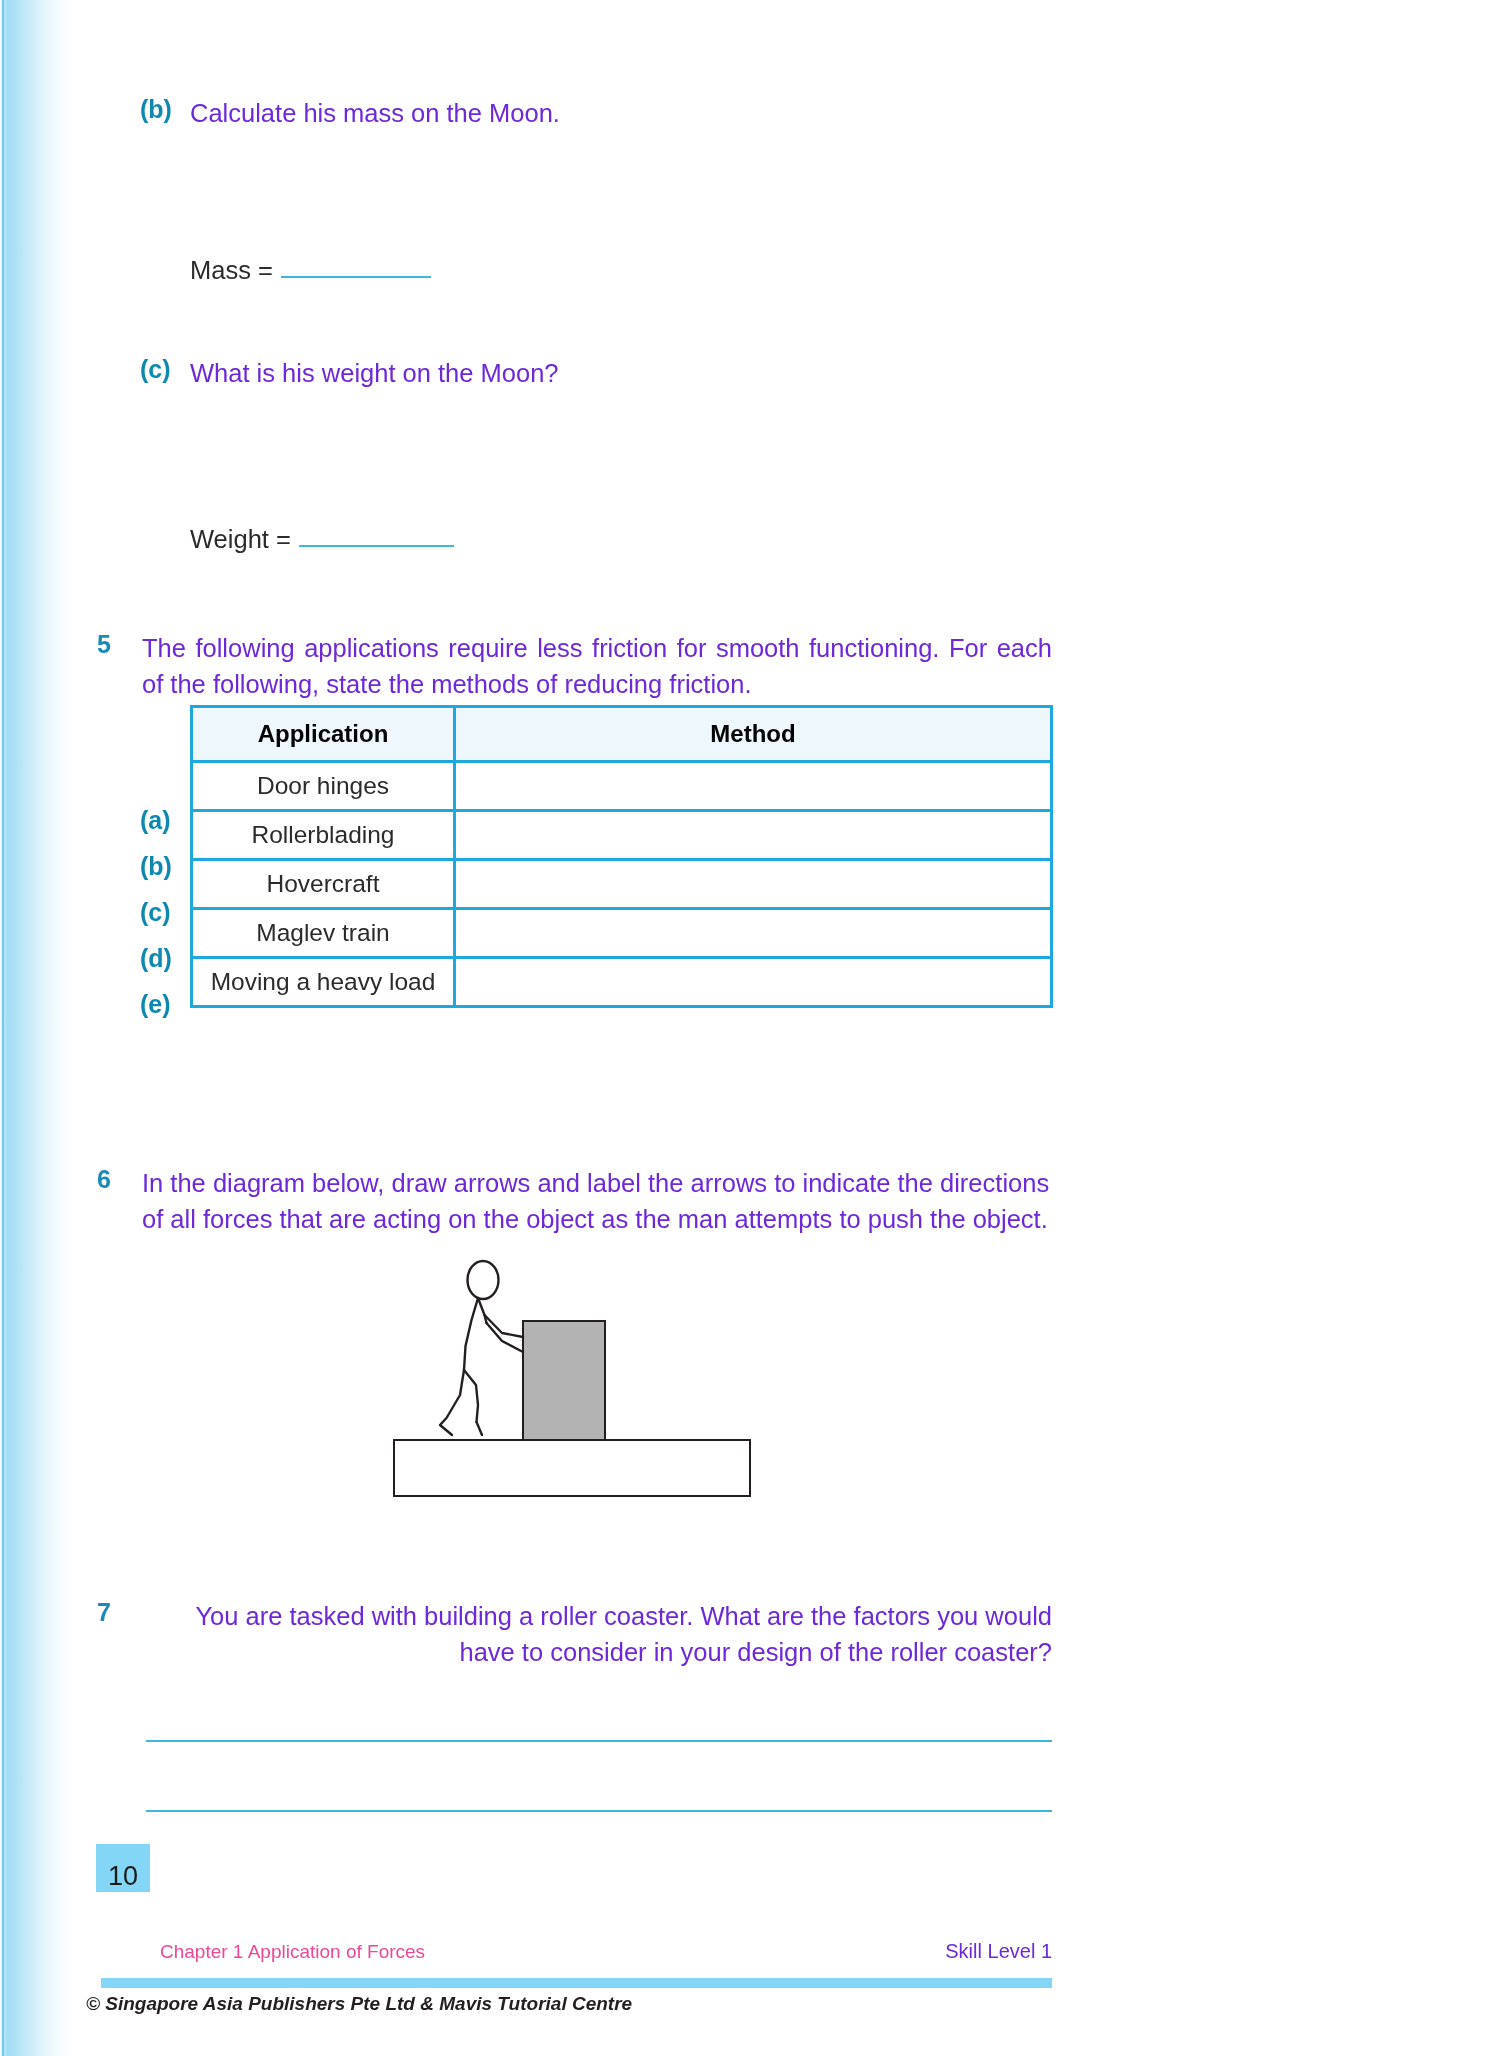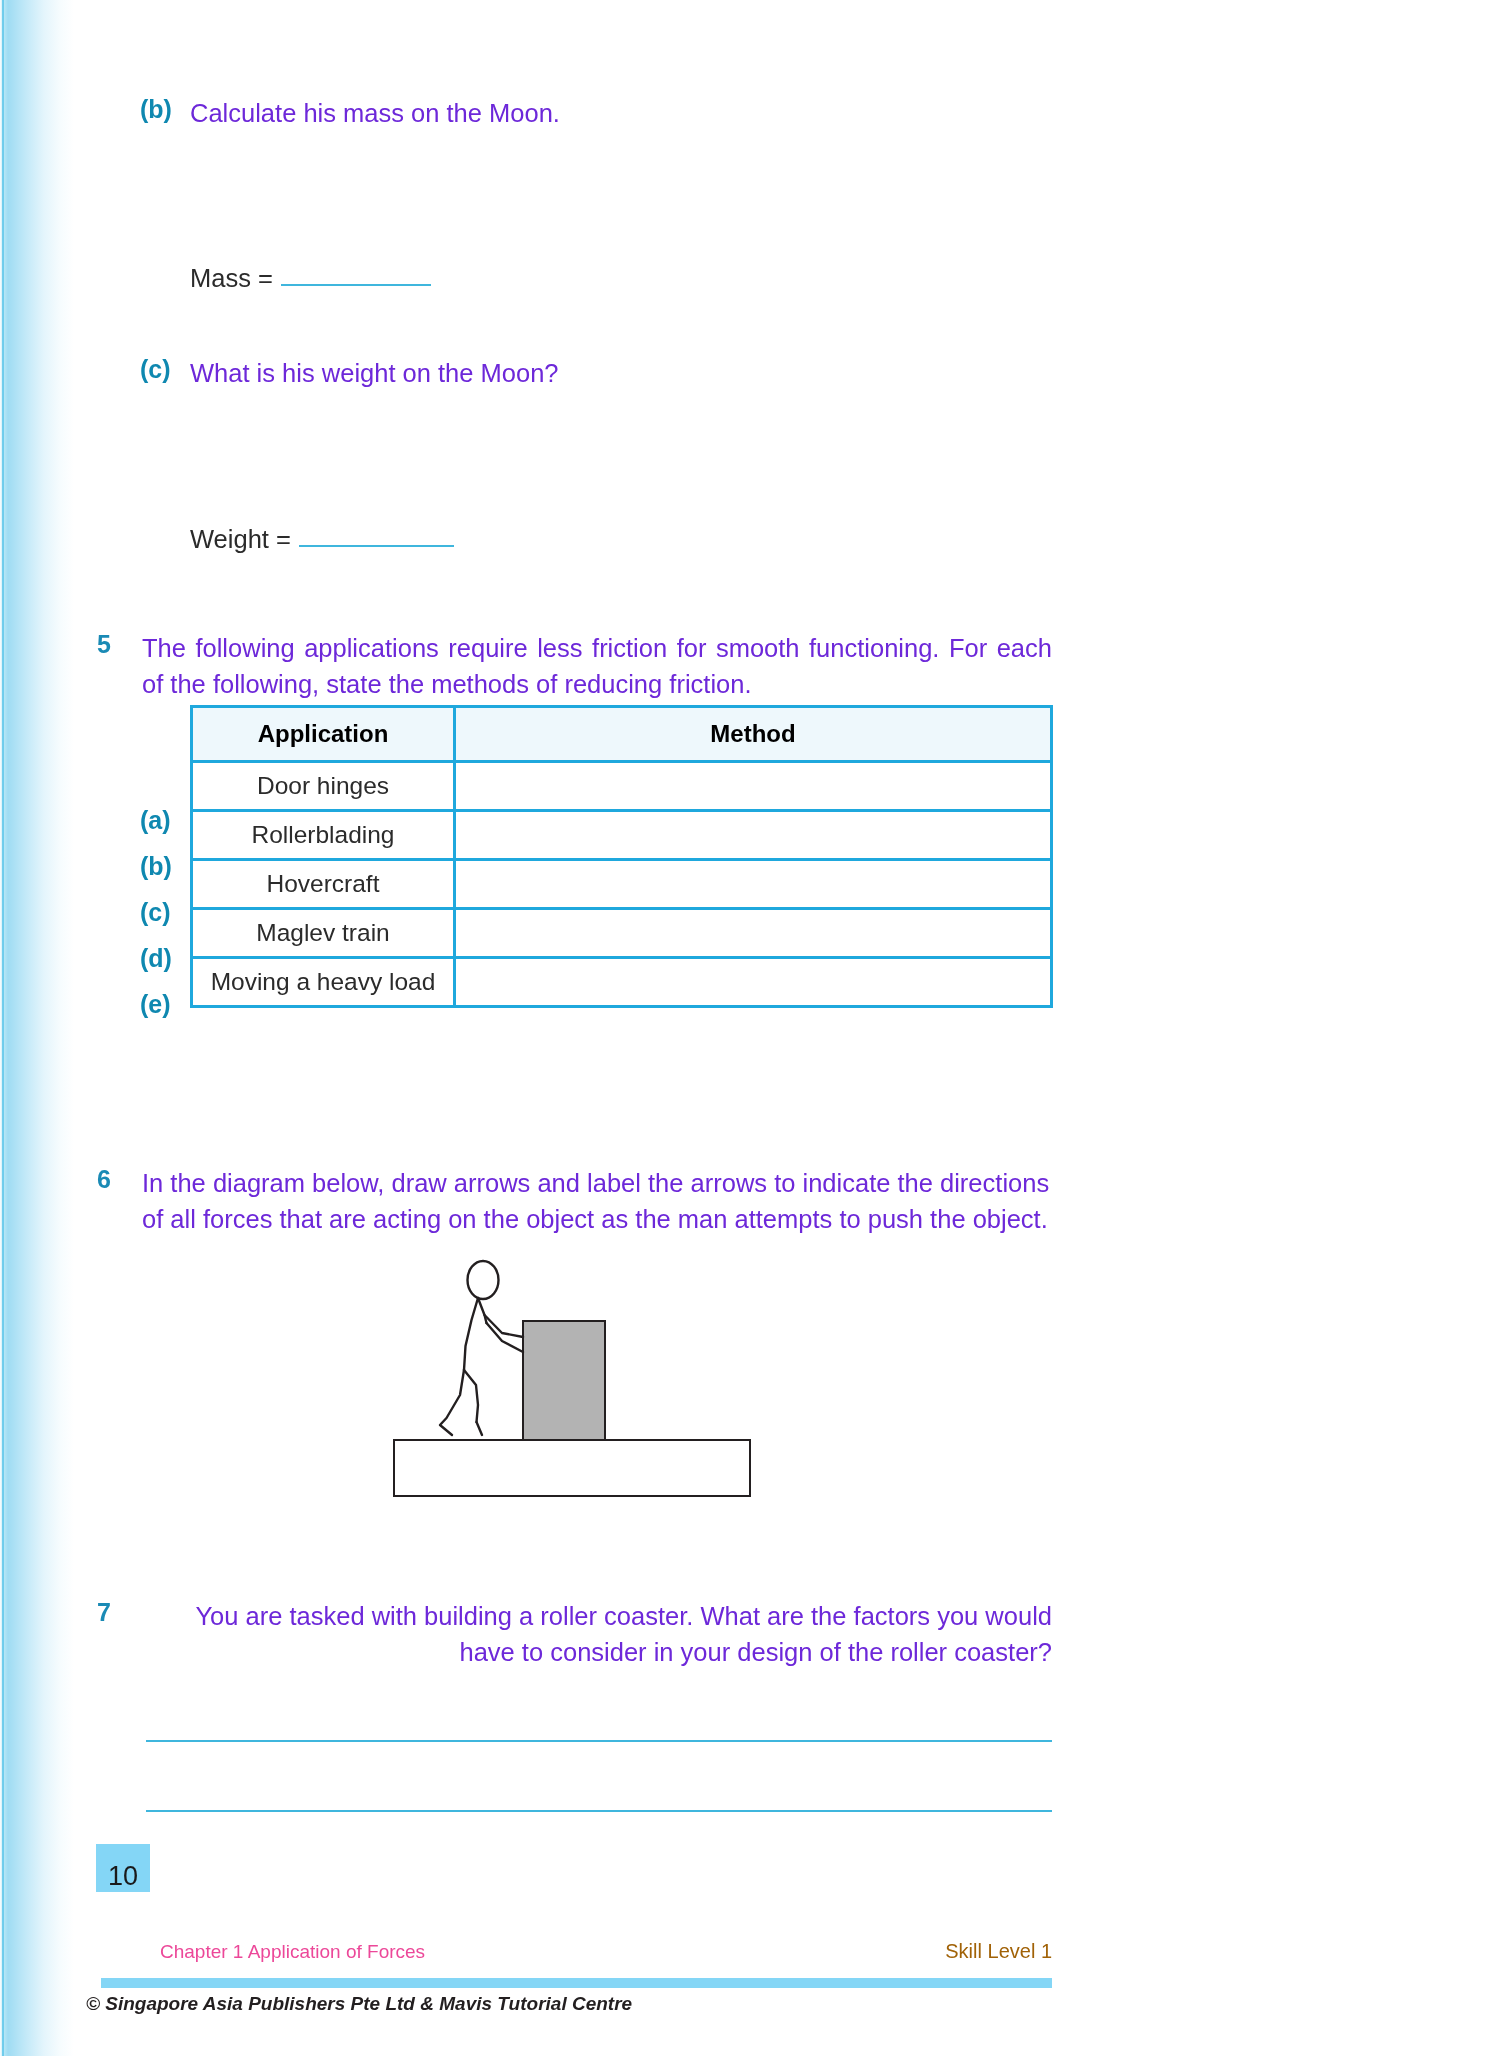--- a/index.html
+++ b/index.html
@@ -158,21 +158,21 @@
     background: #ffffff;
   }
   .footer-chapter {
     position: absolute;
     font-size: 19px;
     color: #ec4899;
   }
   .footer-skill {
     position: absolute;
     font-size: 20px;
-    color: #a16207;
+    color: #6d28d9;
   }
   .footer-copy {
     position: absolute;
     font-size: 19px;
     font-style: italic;
     color: #231f20;
   }
 </style>
 </head>
 <body>
@@ -183,21 +183,21 @@
 
 <div class="page">
 
   <div class="abs" style="left:140px; top:95px; width:900px;">
     <div style="display:flex; align-items:flex-start;">
       <div class="qlabel" style="width:50px;">(b)</div>
       <div class="qtext" style="flex:1;">Calculate his mass on the Moon.</div>
     </div>
   </div>
 
-  <div class="abs ans-row" style="left:190px; top:264px;">
+  <div class="abs ans-row" style="left:190px; top:256px;">
     <div class="ans-label">Mass =</div>
     <div class="ans-rule" style="width:150px;"></div>
   </div>
 
   <div class="abs" style="left:140px; top:355px; width:900px;">
     <div style="display:flex; align-items:flex-start;">
       <div class="qlabel" style="width:50px;">(c)</div>
       <div class="qtext" style="flex:1;">What is his weight on the Moon?</div>
     </div>
   </div>

